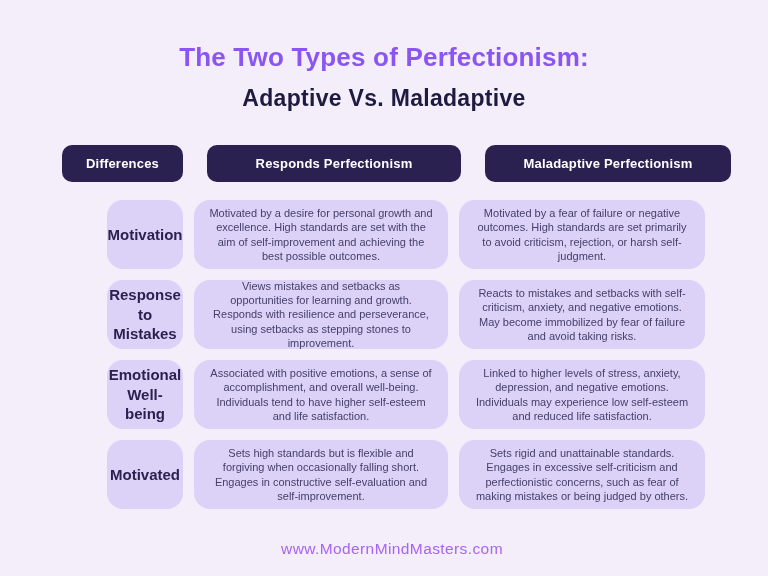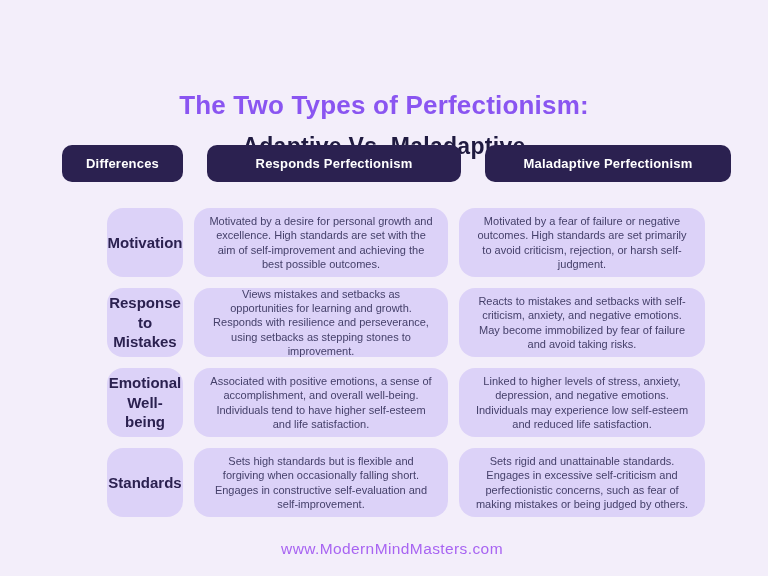--- a/index.html
+++ b/index.html
@@ -16,21 +16,20 @@
     overflow: hidden;
   }
   .title {
     padding-top: 42px;
     text-align: center;
     font-size: 26px;
     font-weight: bold;
     letter-spacing: 0.2px;
     color: var(--title, #8a55f1);
     line-height: 1.2;
-    margin-top: 48px;
   }
   .subtitle {
     margin-top: 12px;
     text-align: center;
     font-size: 23px;
     font-weight: bold;
     letter-spacing: 0.3px;
     color: var(--subtitle, #1f1a40);
     line-height: 1.2;
   }
@@ -39,21 +38,21 @@
     left: 62px;
     top: 145px;
     width: 643px;
   }
   .grid {
     display: grid;
     grid-template-columns: 121px 254px 246px;
     column-gap: 11px;
     row-gap: 11px;
   }
-  .header-grid { margin-bottom: 26px; gap: 24px; }
+  .header-grid { margin-bottom: 18px; gap: 24px; }
   .pill {
     height: 37px;
     border-radius: 10px;
     background: var(--header-pill, #2b2150);
     color: var(--header-pill-text, #ffffff);
     font-size: 13px;
     font-weight: bold;
     letter-spacing: 0.2px;
     display: flex;
     align-items: center;
@@ -118,21 +117,21 @@
       <div class="cell body">Motivated by a fear of failure or negative outcomes. High standards are set primarily to avoid criticism, rejection, or harsh self-judgment.</div>
 
       <div class="cell label">Response to Mistakes</div>
       <div class="cell body">Views mistakes and setbacks as opportunities for learning and growth. Responds with resilience and perseverance, using setbacks as stepping stones to improvement.</div>
       <div class="cell body">Reacts to mistakes and setbacks with self-criticism, anxiety, and negative emotions. May become immobilized by fear of failure and avoid taking risks.</div>
 
       <div class="cell label">Emotional Well-being</div>
       <div class="cell body">Associated with positive emotions, a sense of accomplishment, and overall well-being. Individuals tend to have higher self-esteem and life satisfaction.</div>
       <div class="cell body">Linked to higher levels of stress, anxiety, depression, and negative emotions. Individuals may experience low self-esteem and reduced life satisfaction.</div>
 
-      <div class="cell label">Standards</div>
+      <div class="cell label">Motivated</div>
       <div class="cell body">Sets high standards but is flexible and forgiving when occasionally falling short. Engages in constructive self-evaluation and self-improvement.</div>
       <div class="cell body">Sets rigid and unattainable standards. Engages in excessive self-criticism and perfectionistic concerns, such as fear of making mistakes or being judged by others.</div>
 
     </div>
   </div>
 
   <div class="footer">www.ModernMindMasters.com</div>
 
 </div>
 

